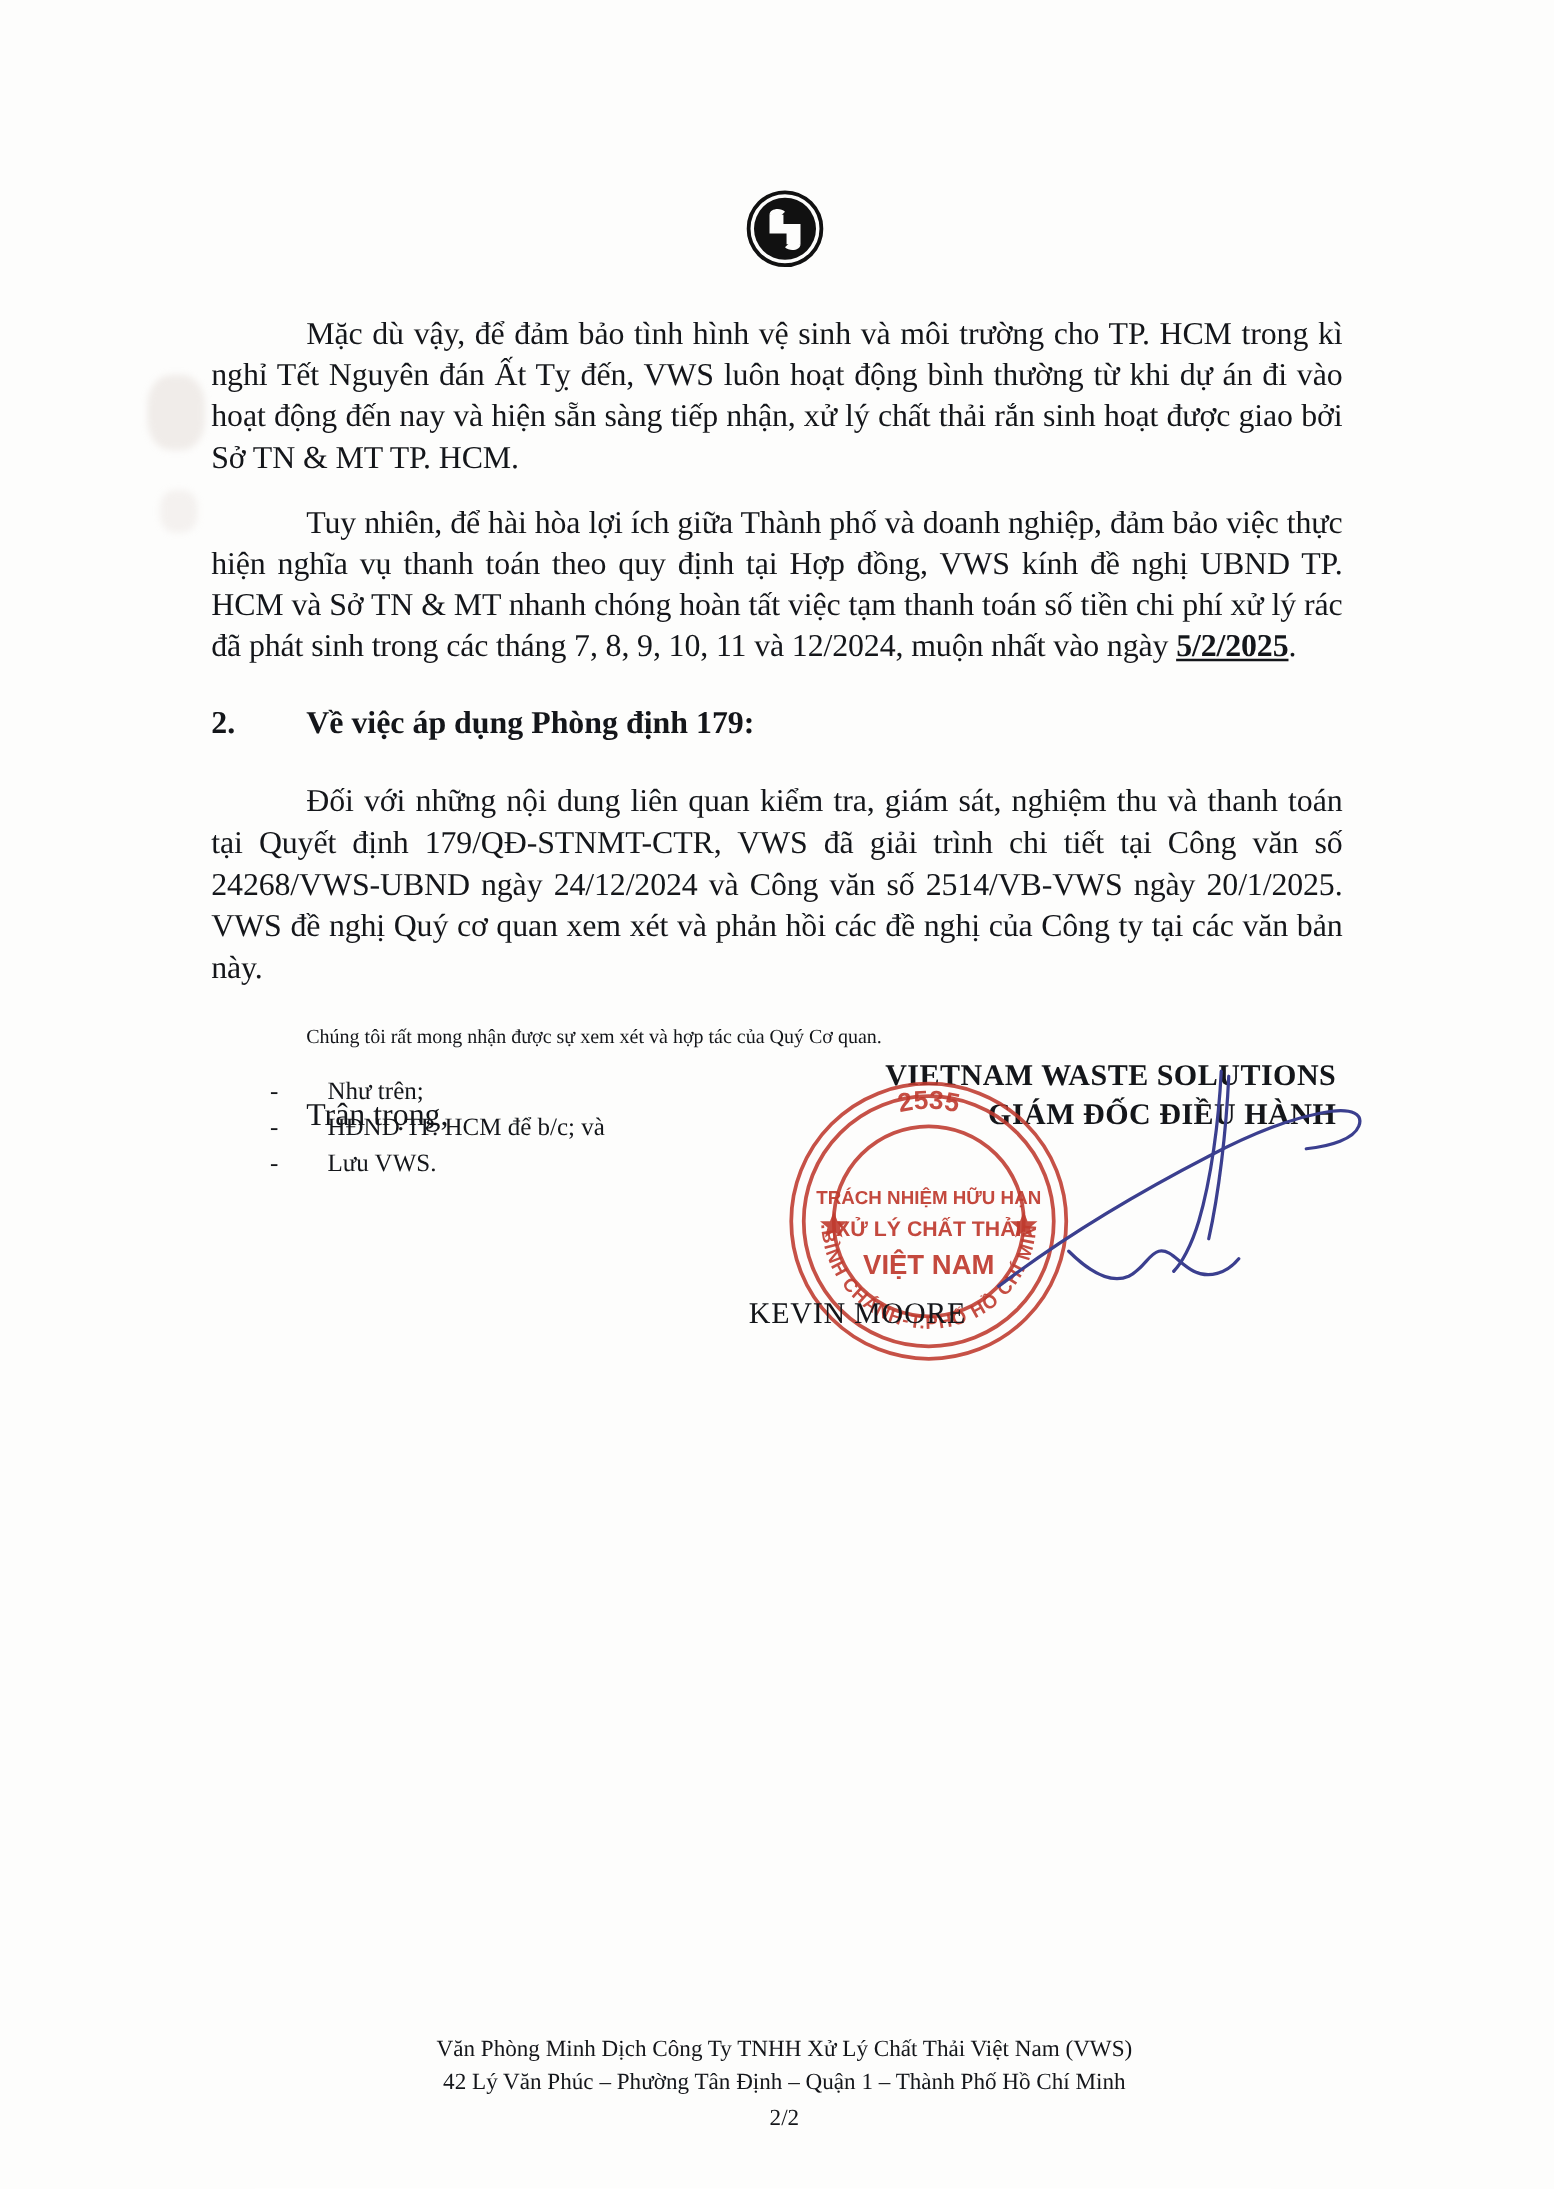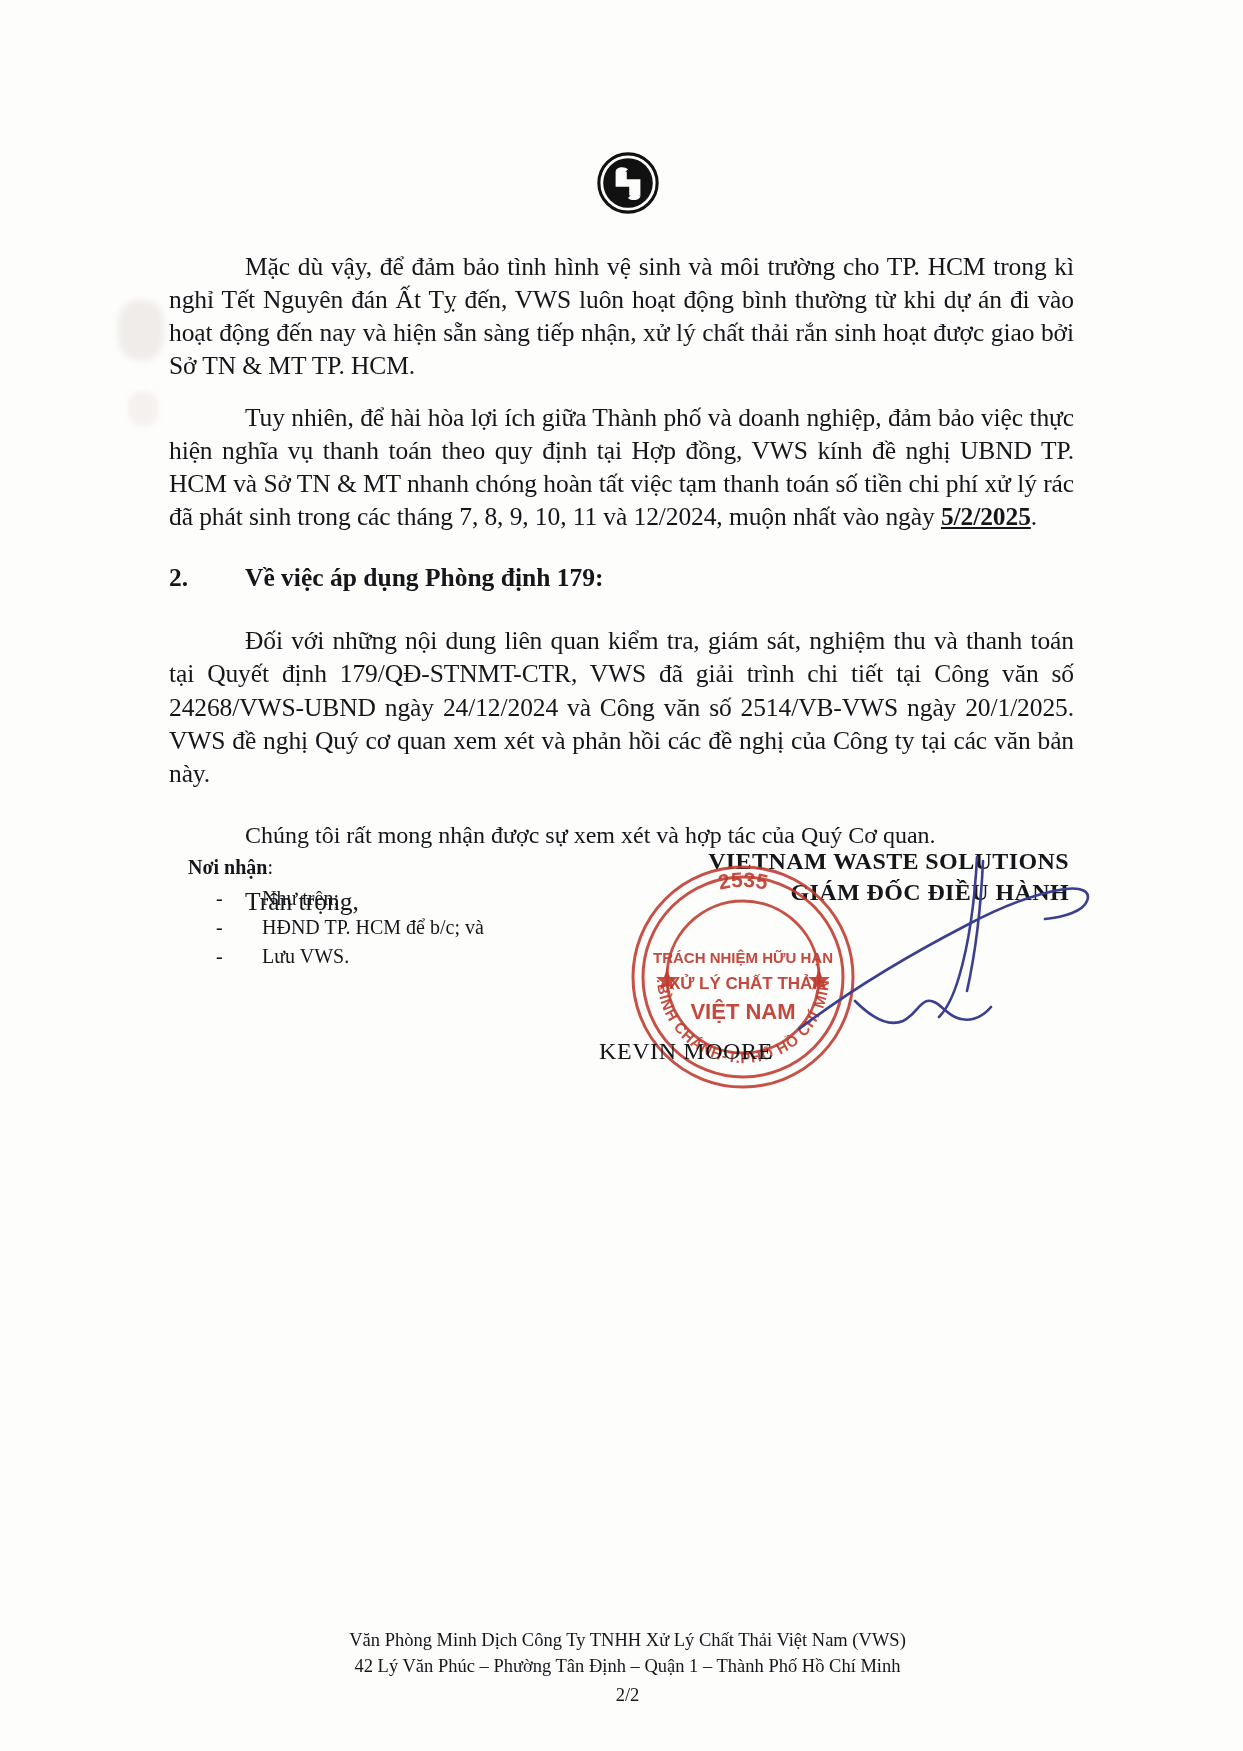--- a/index.html
+++ b/index.html
@@ -83,21 +83,21 @@
     font-weight: bold;
     line-height: 1.3;
   }
   .section-head .num {
     width: 76px;
     flex: 0 0 76px;
   }
 
   .closing {
     margin: 30px 0 0 0;
-    font-size: 24px;
+    font-size: 16px;
     line-height: 1.3;
     text-indent: 76px;
   }
   .regards {
     margin: 34px 0 17px 0;
     font-size: 25.5px;
     line-height: 1.3;
     text-indent: 76px;
   }
 
@@ -228,21 +228,20 @@
     <p class="para">Đối với những nội dung liên quan kiểm tra, giám sát, nghiệm thu và thanh toán tại Quyết định 179/QĐ-STNMT-CTR, VWS đã giải trình chi tiết tại Công văn số 24268/VWS-UBND ngày 24/12/2024 và Công văn số 2514/VB-VWS ngày 20/1/2025. VWS đề nghị Quý cơ quan xem xét và phản hồi các đề nghị của Công ty tại các văn bản này.</p>
 
     <p class="closing">Chúng tôi rất mong nhận được sự xem xét và hợp tác của Quý Cơ quan.</p>
 
     <p class="regards">Trân trọng,</p>
   </div>
 
   <div class="sig-zone">
 
     <div class="recipients">
-      <div class="recipients-title"><span>Nơi nhận</span><span class="colon">:</span></div>
       <ul>
         <li>
             <span class="dash">-</span>
             <span>Như trên;</span>
           </li>
         <li>
             <span class="dash">-</span>
             <span>HĐND TP. HCM để b/c; và</span>
           </li>
         <li>

